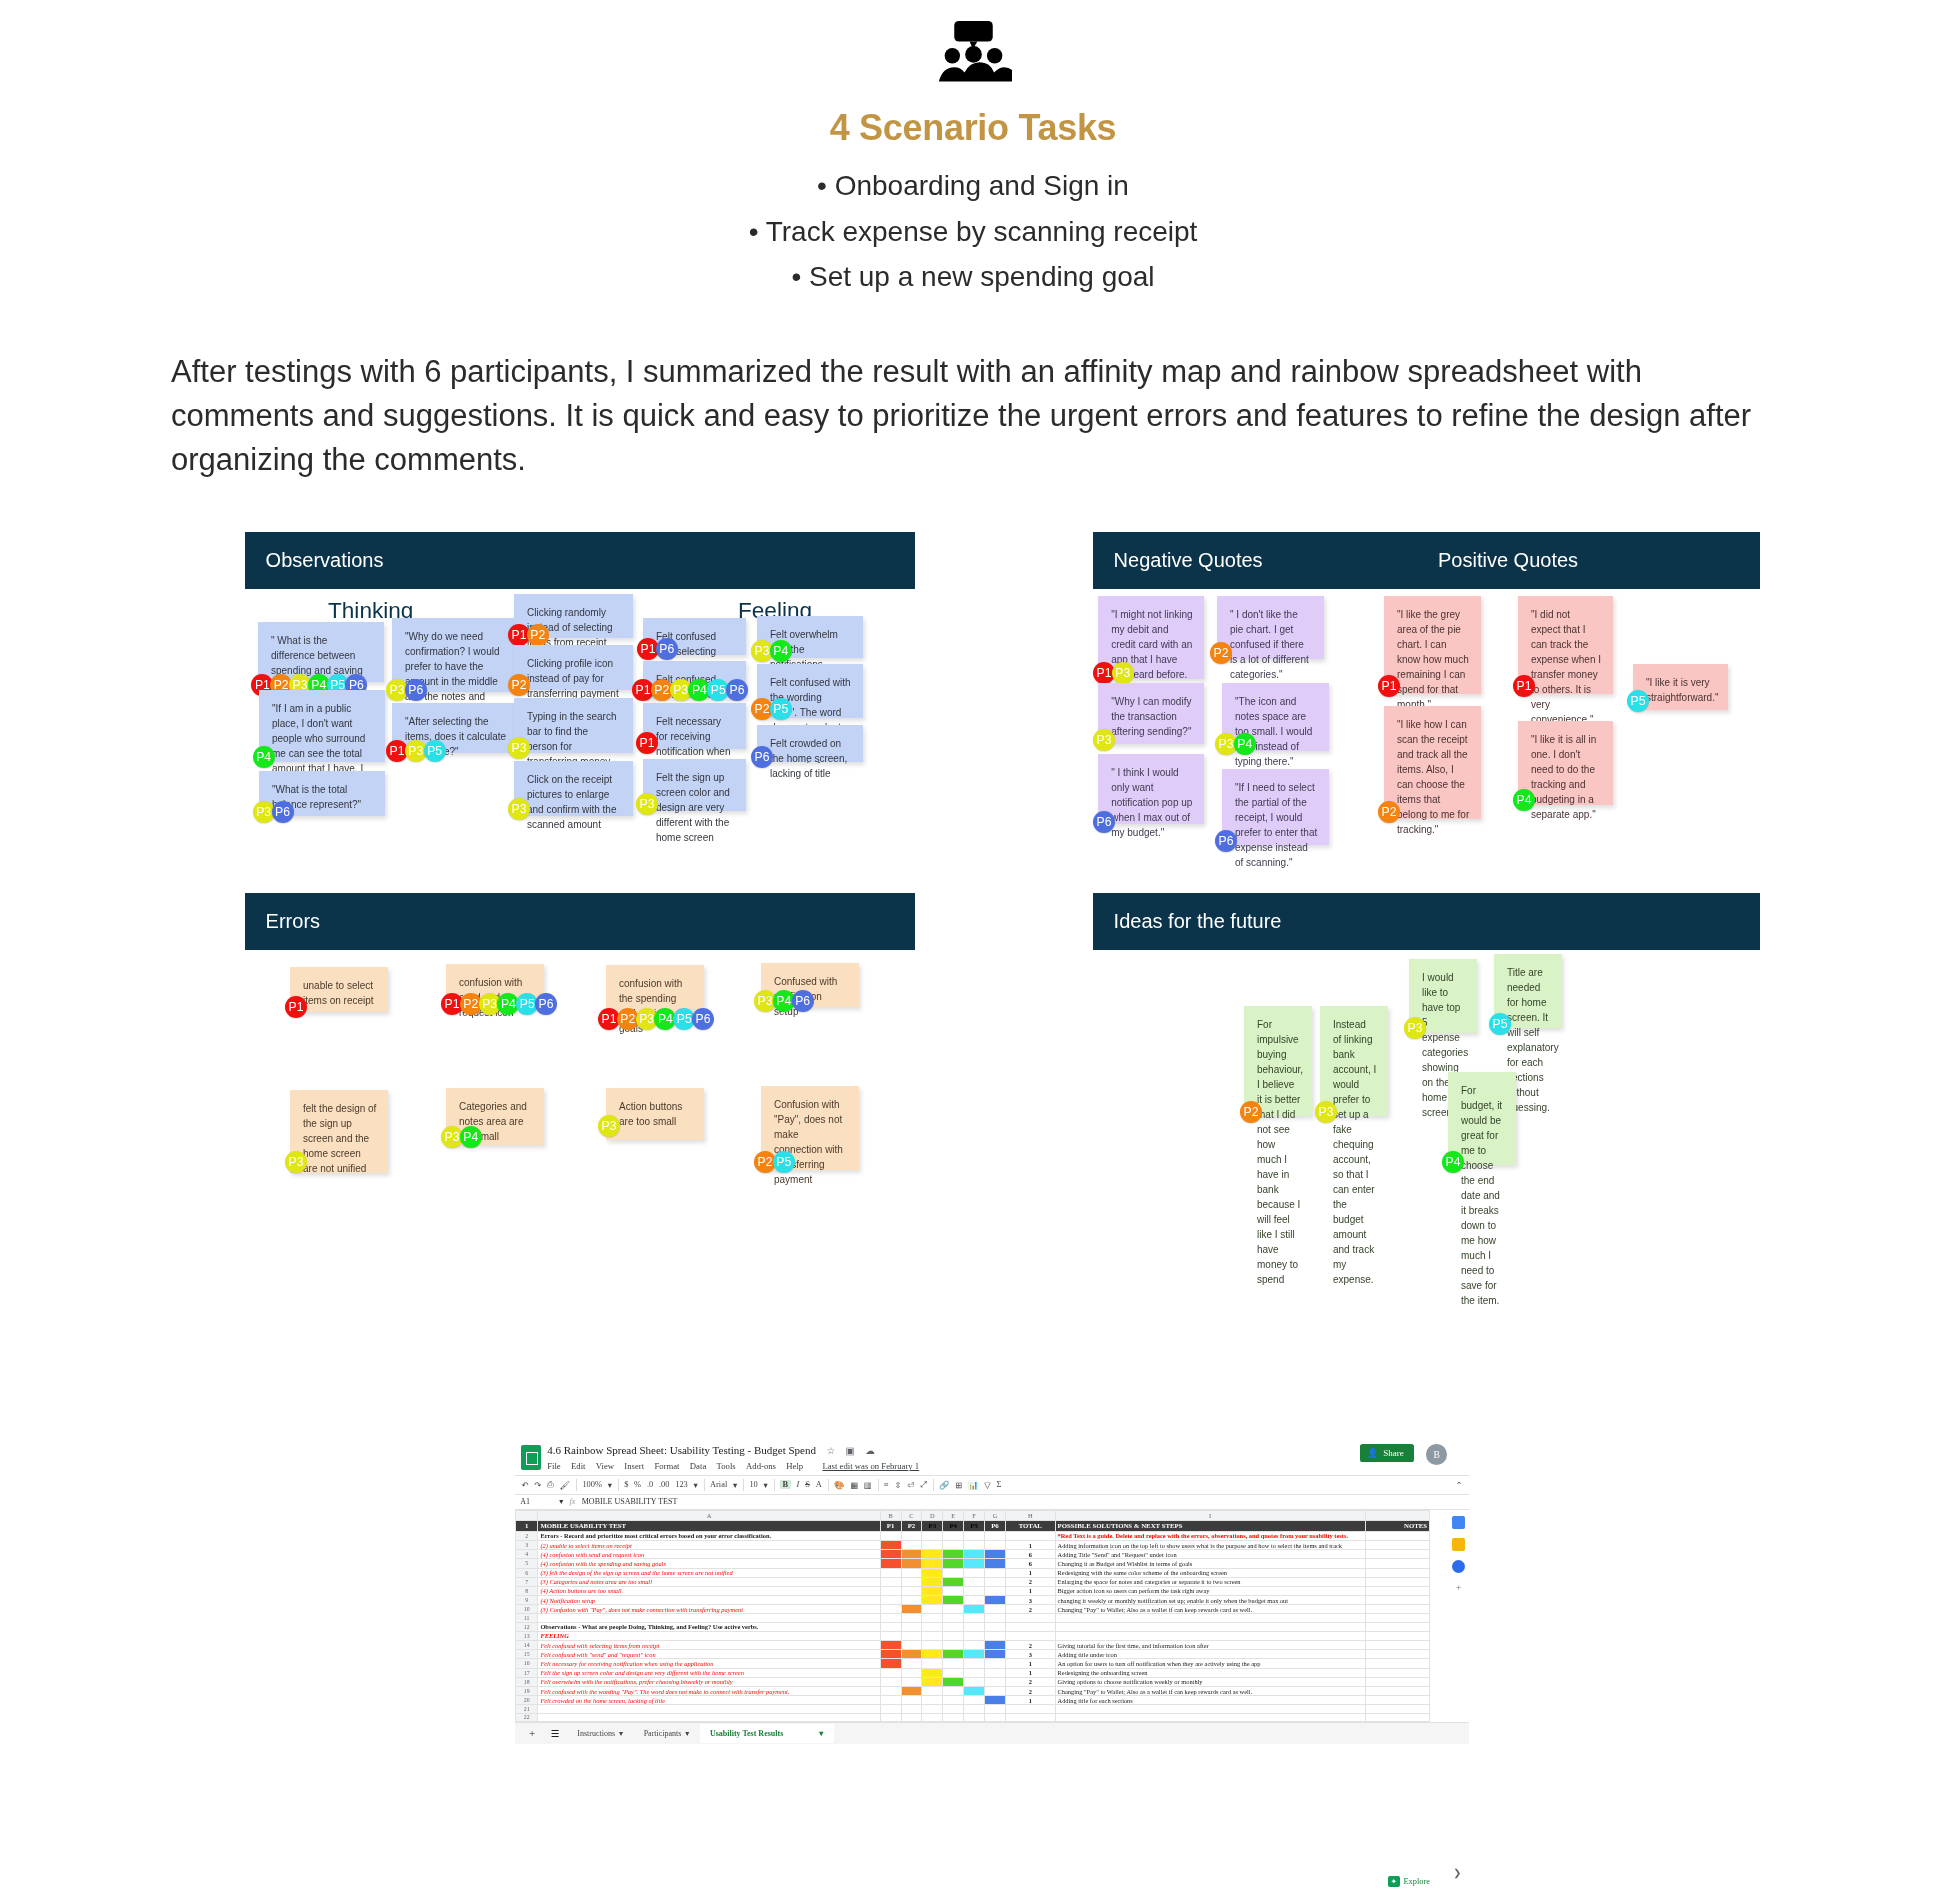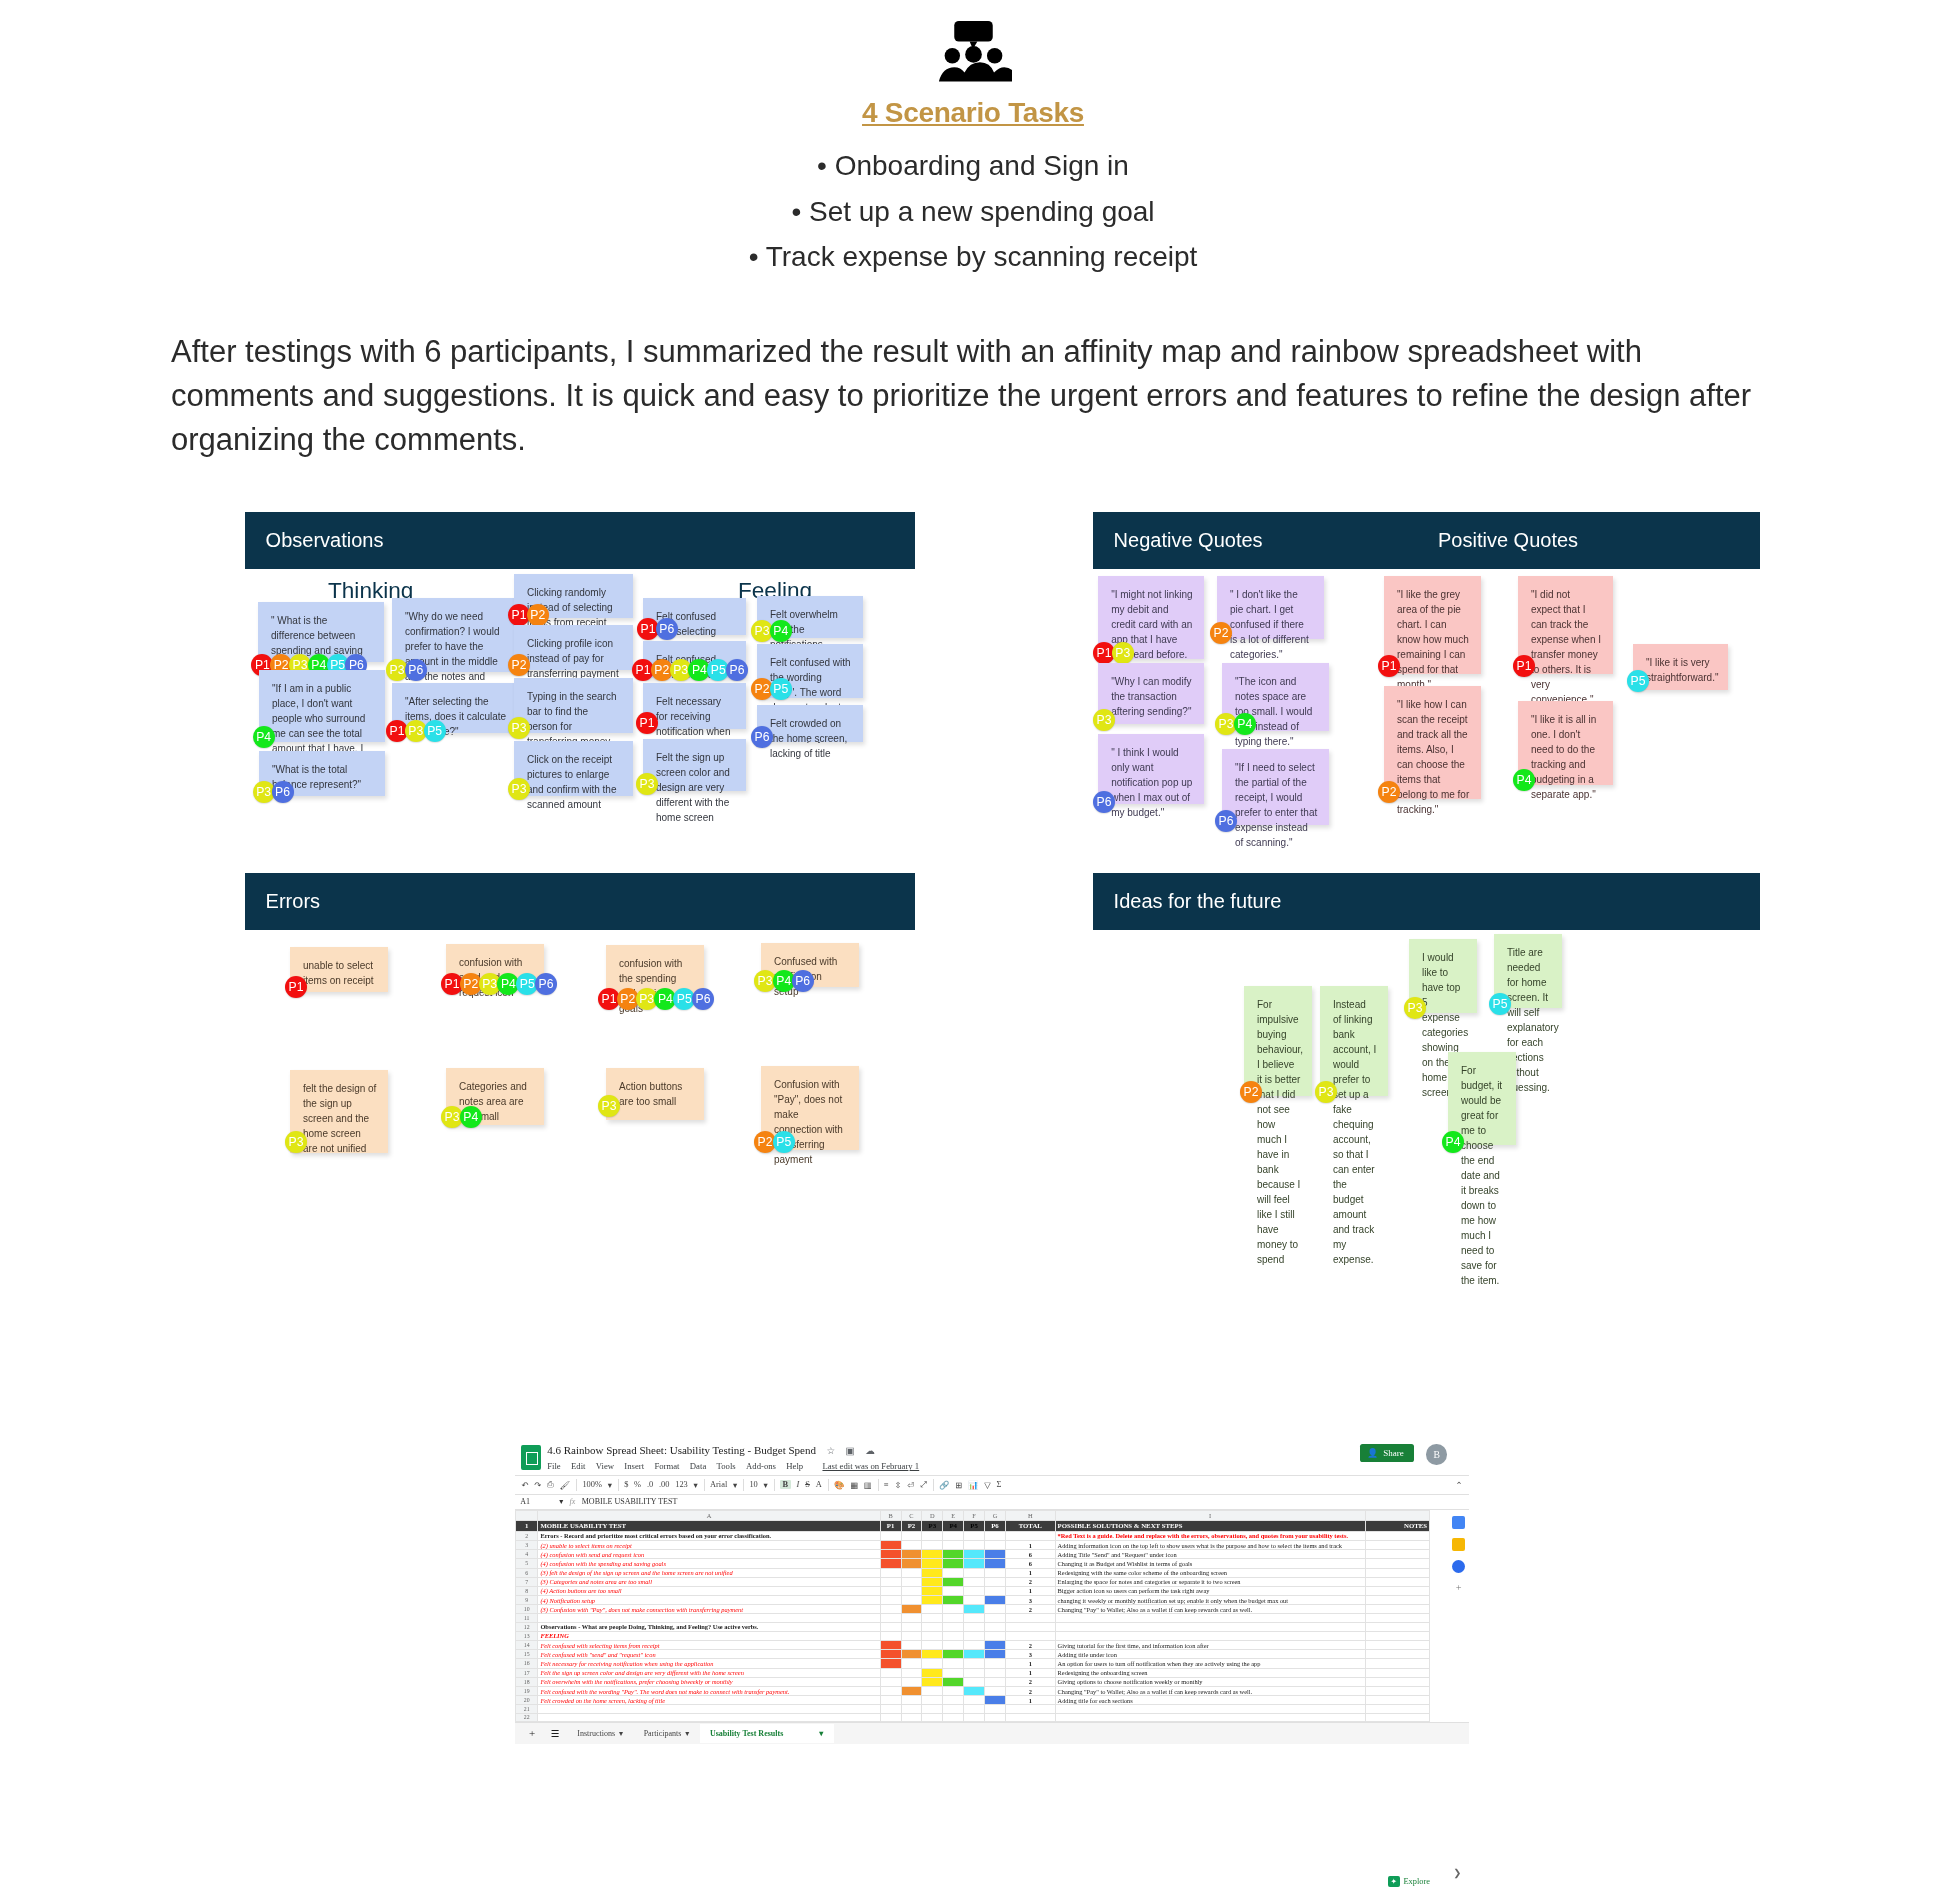--- a/index.html
+++ b/index.html
@@ -10,22 +10,22 @@
     font-family: "Liberation Sans", sans-serif;
     color:#1b1b1b;
     overflow:hidden;
     position:relative;
   }
 
   
   .hero { text-align:center; padding-top:17px; }
   .hero-icon { width:77px; height:71px; margin:0 auto; display:block; }
   .hero-title {
-    font-size:28px; font-weight:bold; color:#c29545;
-    margin-top:9px; letter-spacing:-0.3px;text-decoration:underline;
+    font-size:36px; font-weight:bold; color:#c29545;
+    margin-top:19px; letter-spacing:-0.3px;
   }
   .task-list { list-style:none; margin:14px 0 0 0; padding:0; }
   .task-list li {
     font-size:28px; color:#2b2b2b; line-height:1.63;
     list-style:none;
   }
   .task-list li::before { content:"• "; }
 
   .intro {
     margin:50px 171px 0 171px;
@@ -166,22 +166,22 @@
     <rect x="30" y="6" width="60" height="32" rx="7" fill="#000"></rect>
     <polygon points="54,38 66,38 59,50" fill="#000"></polygon>
     <circle cx="27" cy="60" r="12" fill="#000"></circle>
     <circle cx="60" cy="58" r="13" fill="#000"></circle>
     <circle cx="93" cy="60" r="12" fill="#000"></circle>
     <path d="M6 100 q6 -22 24 -22 q10 0 16 8 q8 -16 24 -16 q16 0 22 16 q8 -8 16 -8 q16 0 22 22 z" fill="#000"></path>
   </svg>
   <div class="hero-title">4 Scenario Tasks</div>
   <ul class="task-list">
     <li>Onboarding and Sign in</li>
+    <li>Track expense by scanning receipt</li>
     <li>Set up a new spending goal</li>
-    <li>Track expense by scanning receipt</li>
   </ul>
 </div>
 
 <div class="intro">After testings with 6 participants, I summarized the result with an affinity map and rainbow spreadsheet with comments and suggestions. It is quick and easy to prioritize the urgent errors and features to refine the design after organizing the comments.</div>
 
 <div class="board">
 
   <div class="panel" style="left:245px; top:0; width:670px;">
     <div class="panel-header">
       <span>Observations</span>

